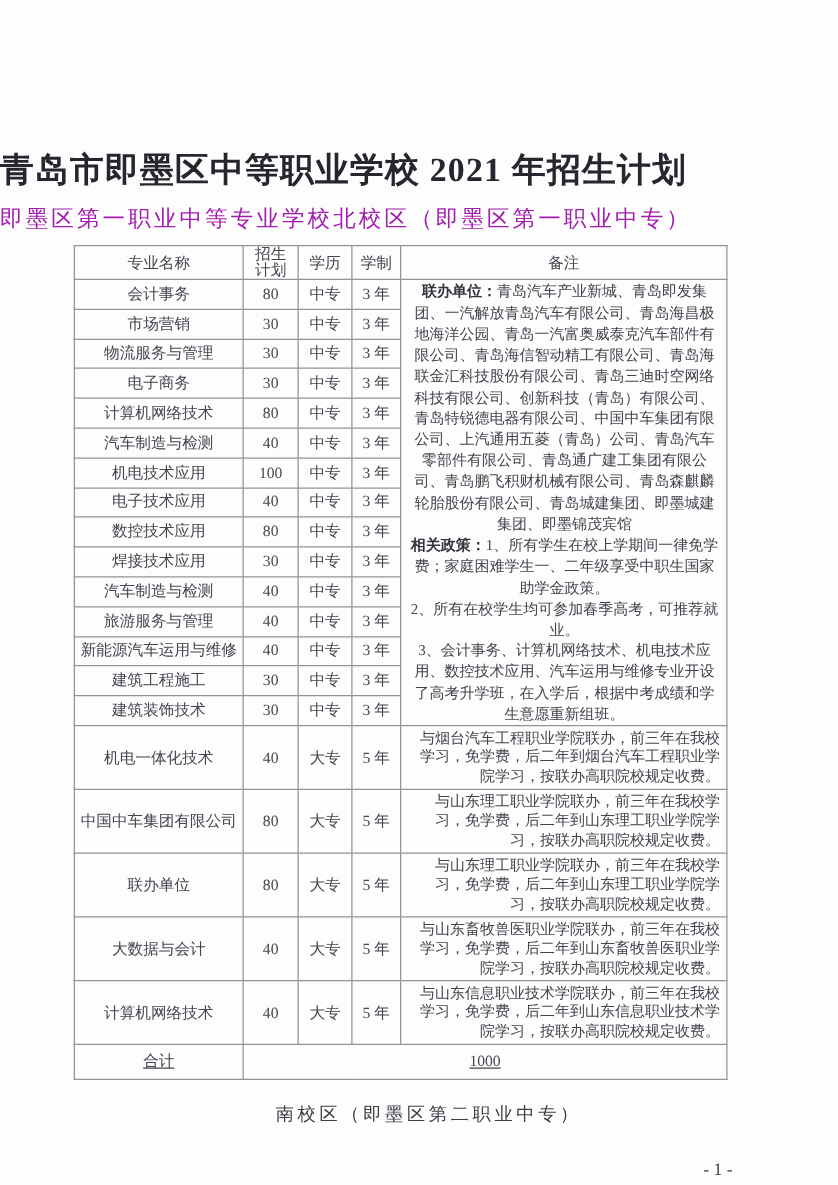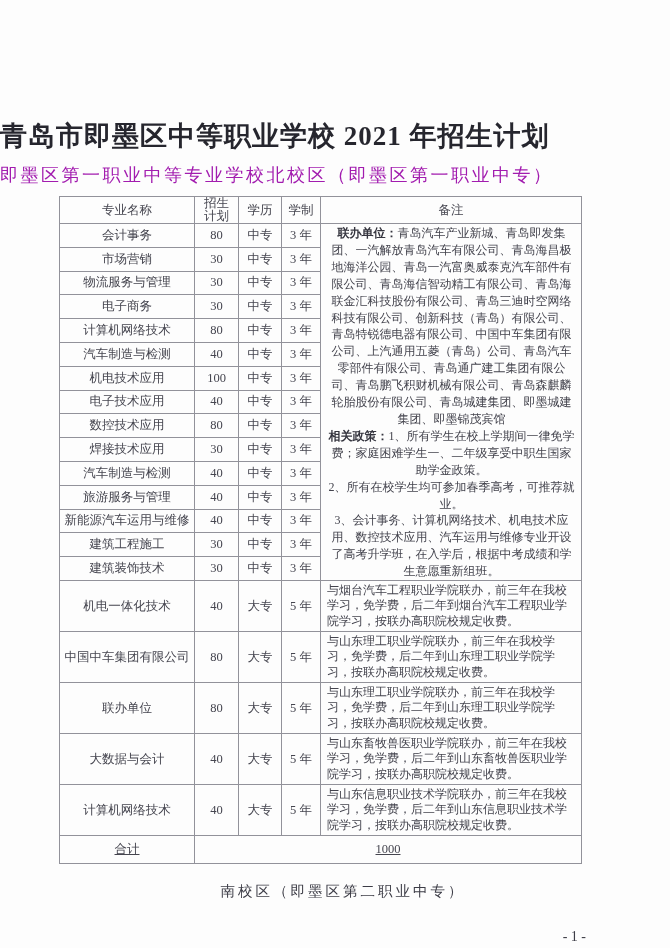--- a/index.html
+++ b/index.html
@@ -50,21 +50,21 @@
   td.remarks-cell {
     text-align:center;
     vertical-align:top;
     padding:1px 5px 0 6px;
     font-size:12px;
     line-height:16.9px;
     color:#43434d;
   }
   td.remarks-cell p { margin:0; }
   td.dz-remark {
-    text-align:left;
+    text-align:right;
     vertical-align:middle;
     padding:1px 5px 1px 6px;
     font-size:12px;
     line-height:15.4px;
     color:#43434d;
   }
   .b { font-weight:bold; color:#34343e; }
   .footer-campus {
     margin-top:18px;
     text-align:center;

